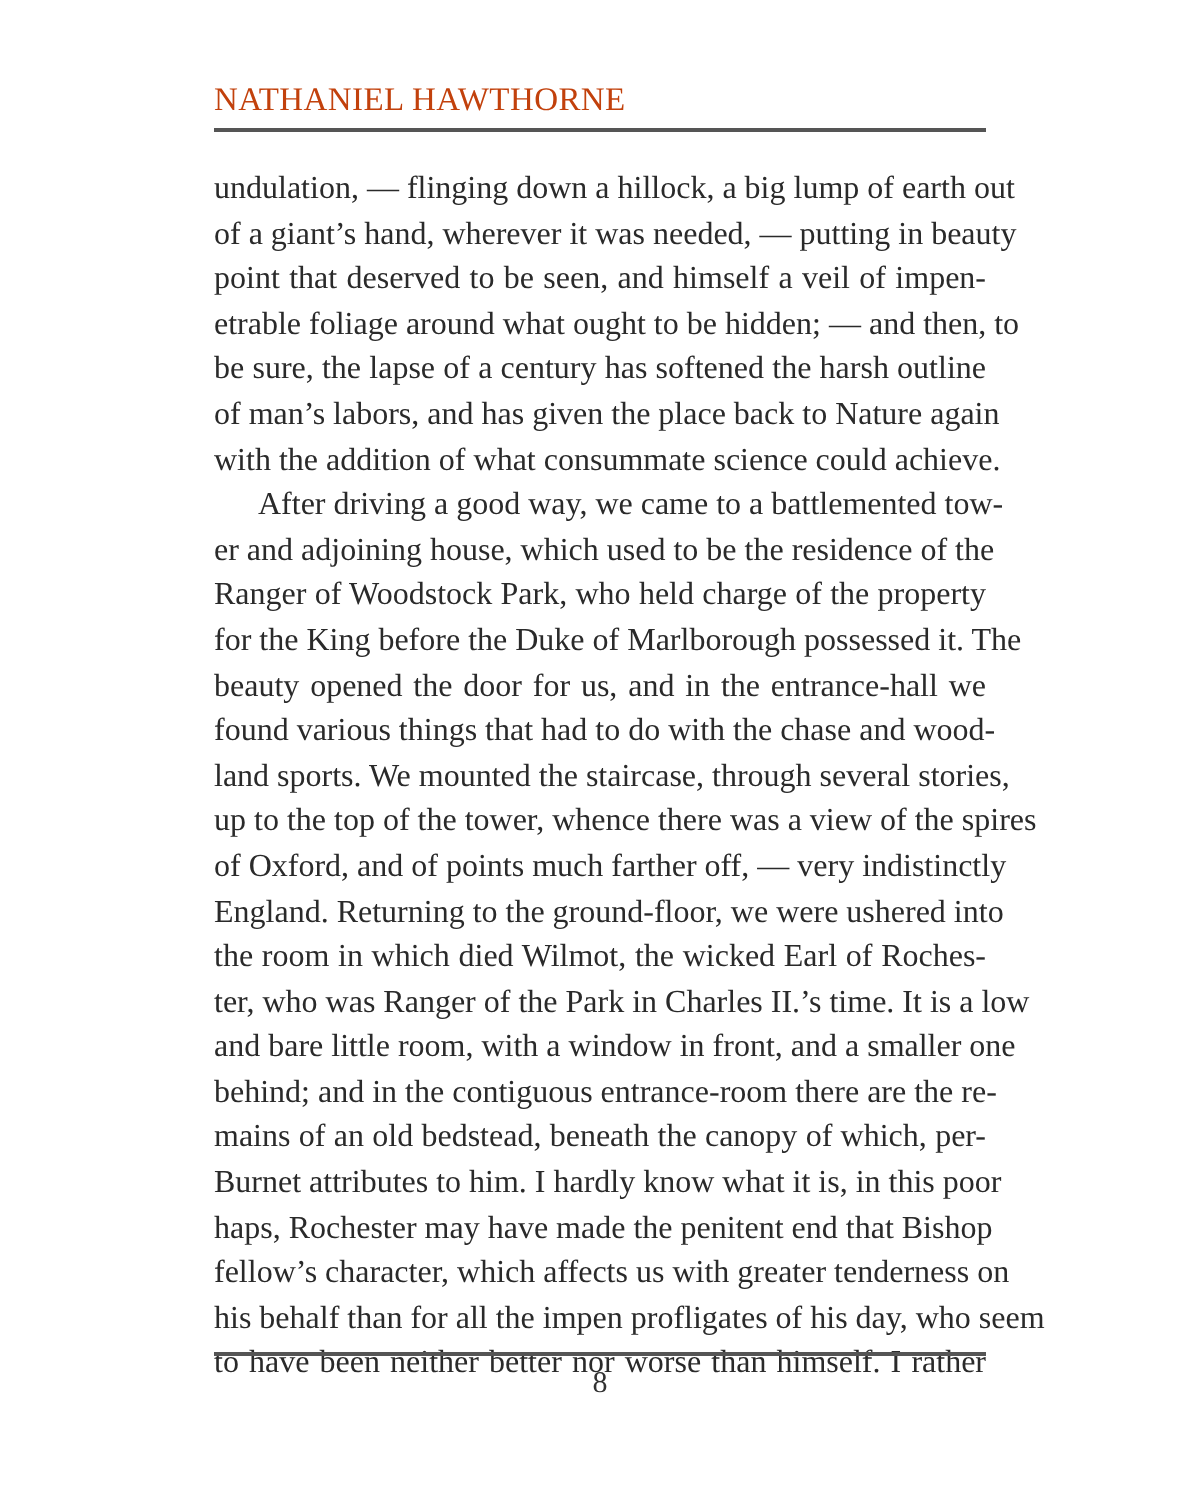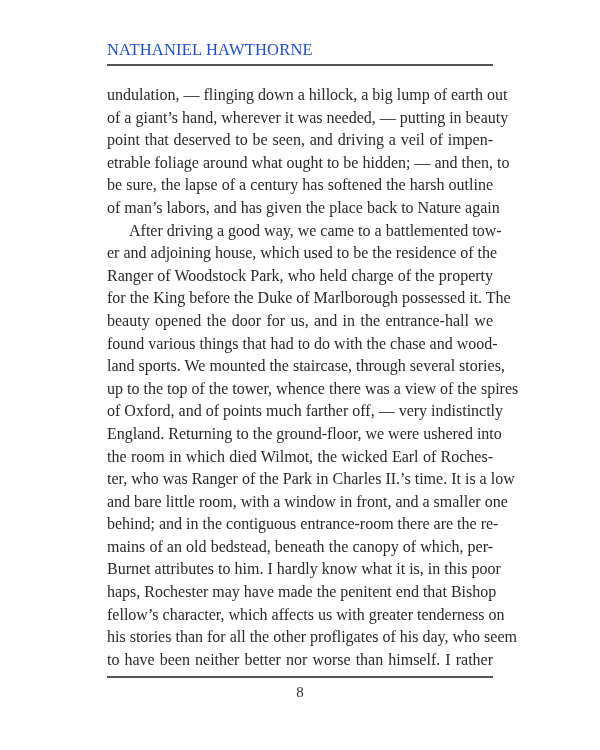--- a/index.html
+++ b/index.html
@@ -21,21 +21,21 @@
       top: 0;
       width: 386px;
       height: 750px;
     }
     .running-head {
       position: absolute;
       top: 40px;
       left: 0;
       font-size: 16.5px;
       letter-spacing: 0.2px;
-      color: #1d4ed8;
+      color: #c2410c;
       white-space: nowrap;
     }
     .head-rule {
       position: absolute;
       top: 64px;
       left: 0;
       width: 386px;
       height: 0;
       border-top: 2px solid #555;
     }
@@ -83,42 +83,43 @@
 <body>
 
 <div class="page">
   <div class="running-head">NATHANIEL HAWTHORNE</div>
   <div class="head-rule"></div>
 
   <div class="body-text">
 
     <span class="line">undulation, — flinging down a hillock, a big lump of earth out</span>
     <span class="line">of a giant’s hand, wherever it was needed, —  putting in beauty</span>
-    <span class="line">point that deserved to be seen, and driving a veil of impen-</span>
+    <span class="line">point that deserved to be seen, and himself a veil of impen-</span>
     <span class="line">etrable foliage around what ought to be hidden; — and then, to</span>
     <span class="line">be sure, the lapse of a century has softened the harsh outline</span>
     <span class="line">of man’s labors, and has given the place back to Nature again</span>
+    <span class="line last">with the addition of what consummate science could achieve.</span>
 
     <span class="line indent">After driving a good way, we came to a battlemented tow-</span>
     <span class="line">er and adjoining house, which used to be the residence of the</span>
     <span class="line">Ranger of Woodstock Park, who held charge of the property</span>
     <span class="line">for the King before the Duke of Marlborough possessed it. The</span>
     <span class="line">beauty opened the door for us, and in the entrance-hall we</span>
     <span class="line">found various things that had to do with the chase and wood-</span>
     <span class="line">land sports. We mounted the staircase, through several stories,</span>
     <span class="line">up to the top of the tower, whence there was a view of the spires</span>
     <span class="line">of Oxford, and of points much farther off, — very indistinctly</span>
     <span class="line">England. Returning to the ground-floor, we were ushered into</span>
     <span class="line">the room in which died Wilmot, the wicked Earl of Roches-</span>
     <span class="line">ter, who was Ranger of the Park in Charles II.’s time. It is a low</span>
     <span class="line">and bare little room, with a window in front, and a smaller one</span>
     <span class="line">behind; and in the contiguous entrance-room there are the re-</span>
     <span class="line">mains of an old bedstead, beneath the canopy of which, per-</span>
     <span class="line">Burnet attributes to him. I hardly know what it is, in this poor</span>
     <span class="line">haps, Rochester may have made the penitent end that Bishop</span>
     <span class="line">fellow’s character, which affects us with greater tenderness on</span>
-    <span class="line">his stories than for all the other profligates of his day, who seem</span>
+    <span class="line">his behalf than for all the impen profligates of his day, who seem</span>
     <span class="line">to have been neither better nor worse than himself. I rather</span>
   </div>
 
   <div class="foot-rule"></div>
   <div class="folio">8</div>
 </div>
 
 </body></html>

